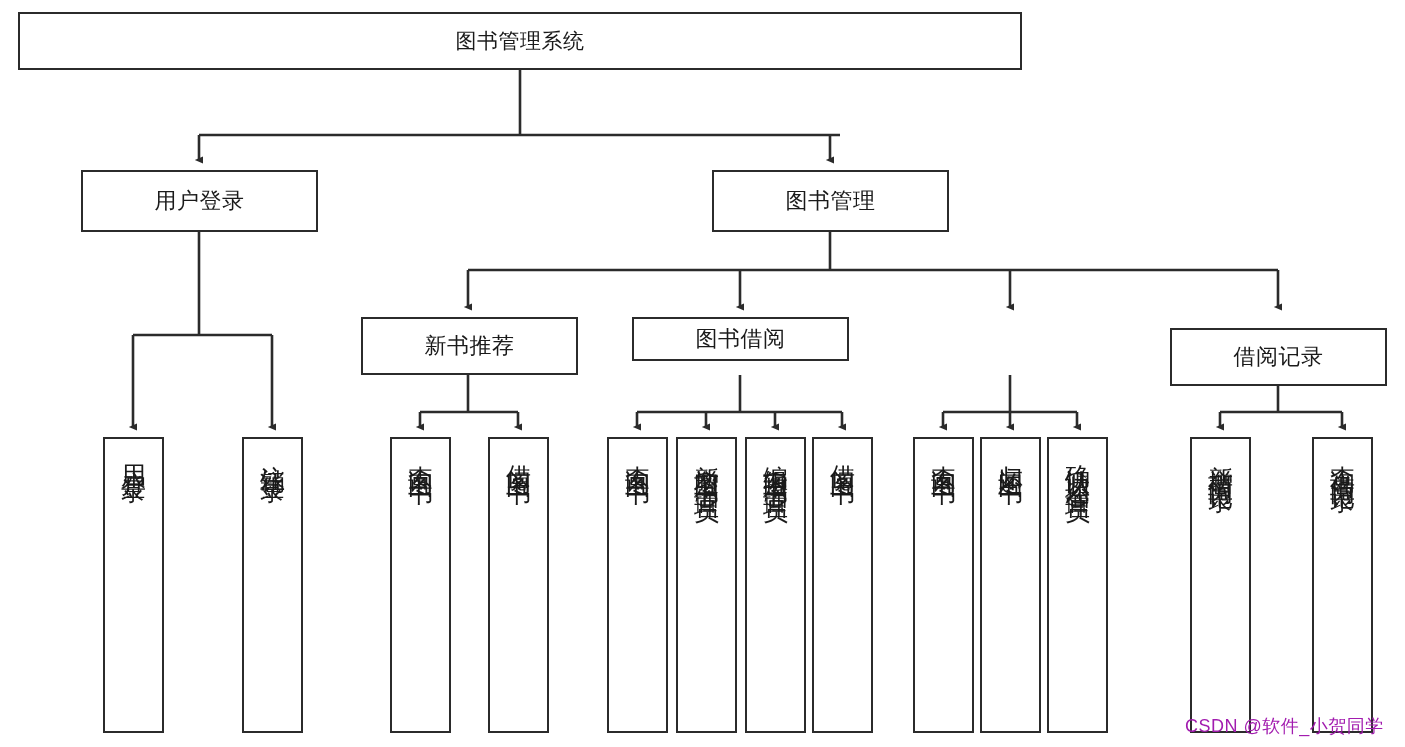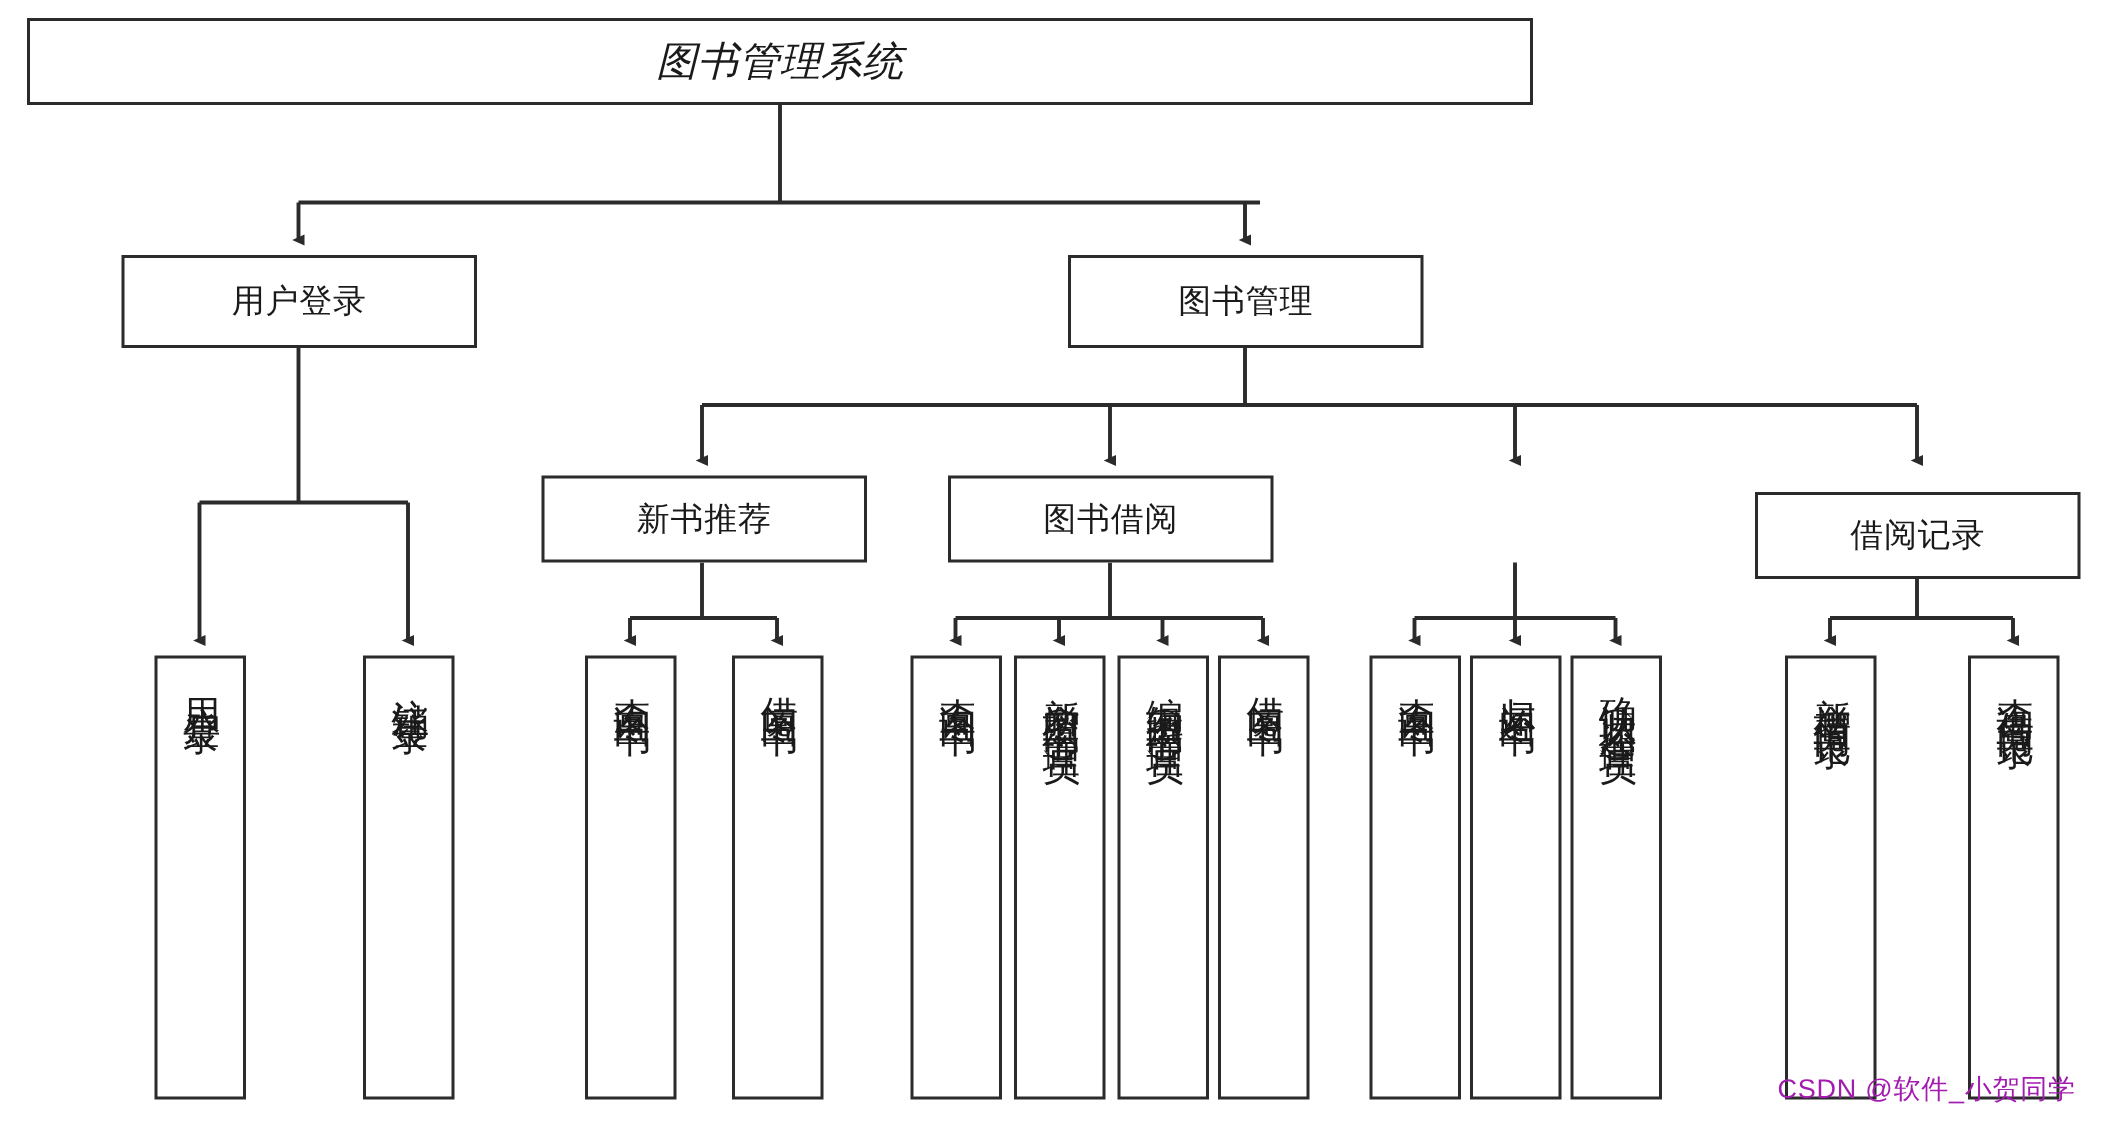--- a/index.html
+++ b/index.html
@@ -40,22 +40,21 @@
     line-height: 1.04;
     text-align: center;
     white-space: pre-line;
   }
   
   .h-node .lbl {
     font-size: 22px;
     letter-spacing: 0.5px;
   }
   .node-root .lbl {
-    font-size: 27px;
-    font-style: italic;
+    font-size: 21px;
   }
   
   .node-leaf {
     align-items: flex-start;
     justify-content: center;
     padding-top: 6px;
   }
   .node-leaf .lbl {
     writing-mode: vertical-rl;
     text-orientation: upright;
@@ -137,21 +136,21 @@
   </div>
 
   <div class="node h-node" style="left:361px; top:317px; width:217px; height:58px;">
     <span class="lbl">新书推荐</span>
   </div>
 
   <div class="node h-node" style="left:712px; top:170px; width:237px; height:62px;">
     <span class="lbl">图书管理</span>
   </div>
 
-  <div class="node h-node" style="left:632px; top:317px; width:217px; height:58px;">
+  <div class="node h-node" style="left:632px; top:317px; width:217px; height:44px;">
     <span class="lbl">图书借阅</span>
   </div>
 
 
   <div class="node h-node" style="left:1170px; top:317px; width:217px; height:58px;margin-top:11px;">
     <span class="lbl">借阅记录</span>
   </div>
 
   <div class="node node-leaf" style="left:103px; top:437px; width:61px; height:296px;">
     <span class="lbl">用户登录</span>

